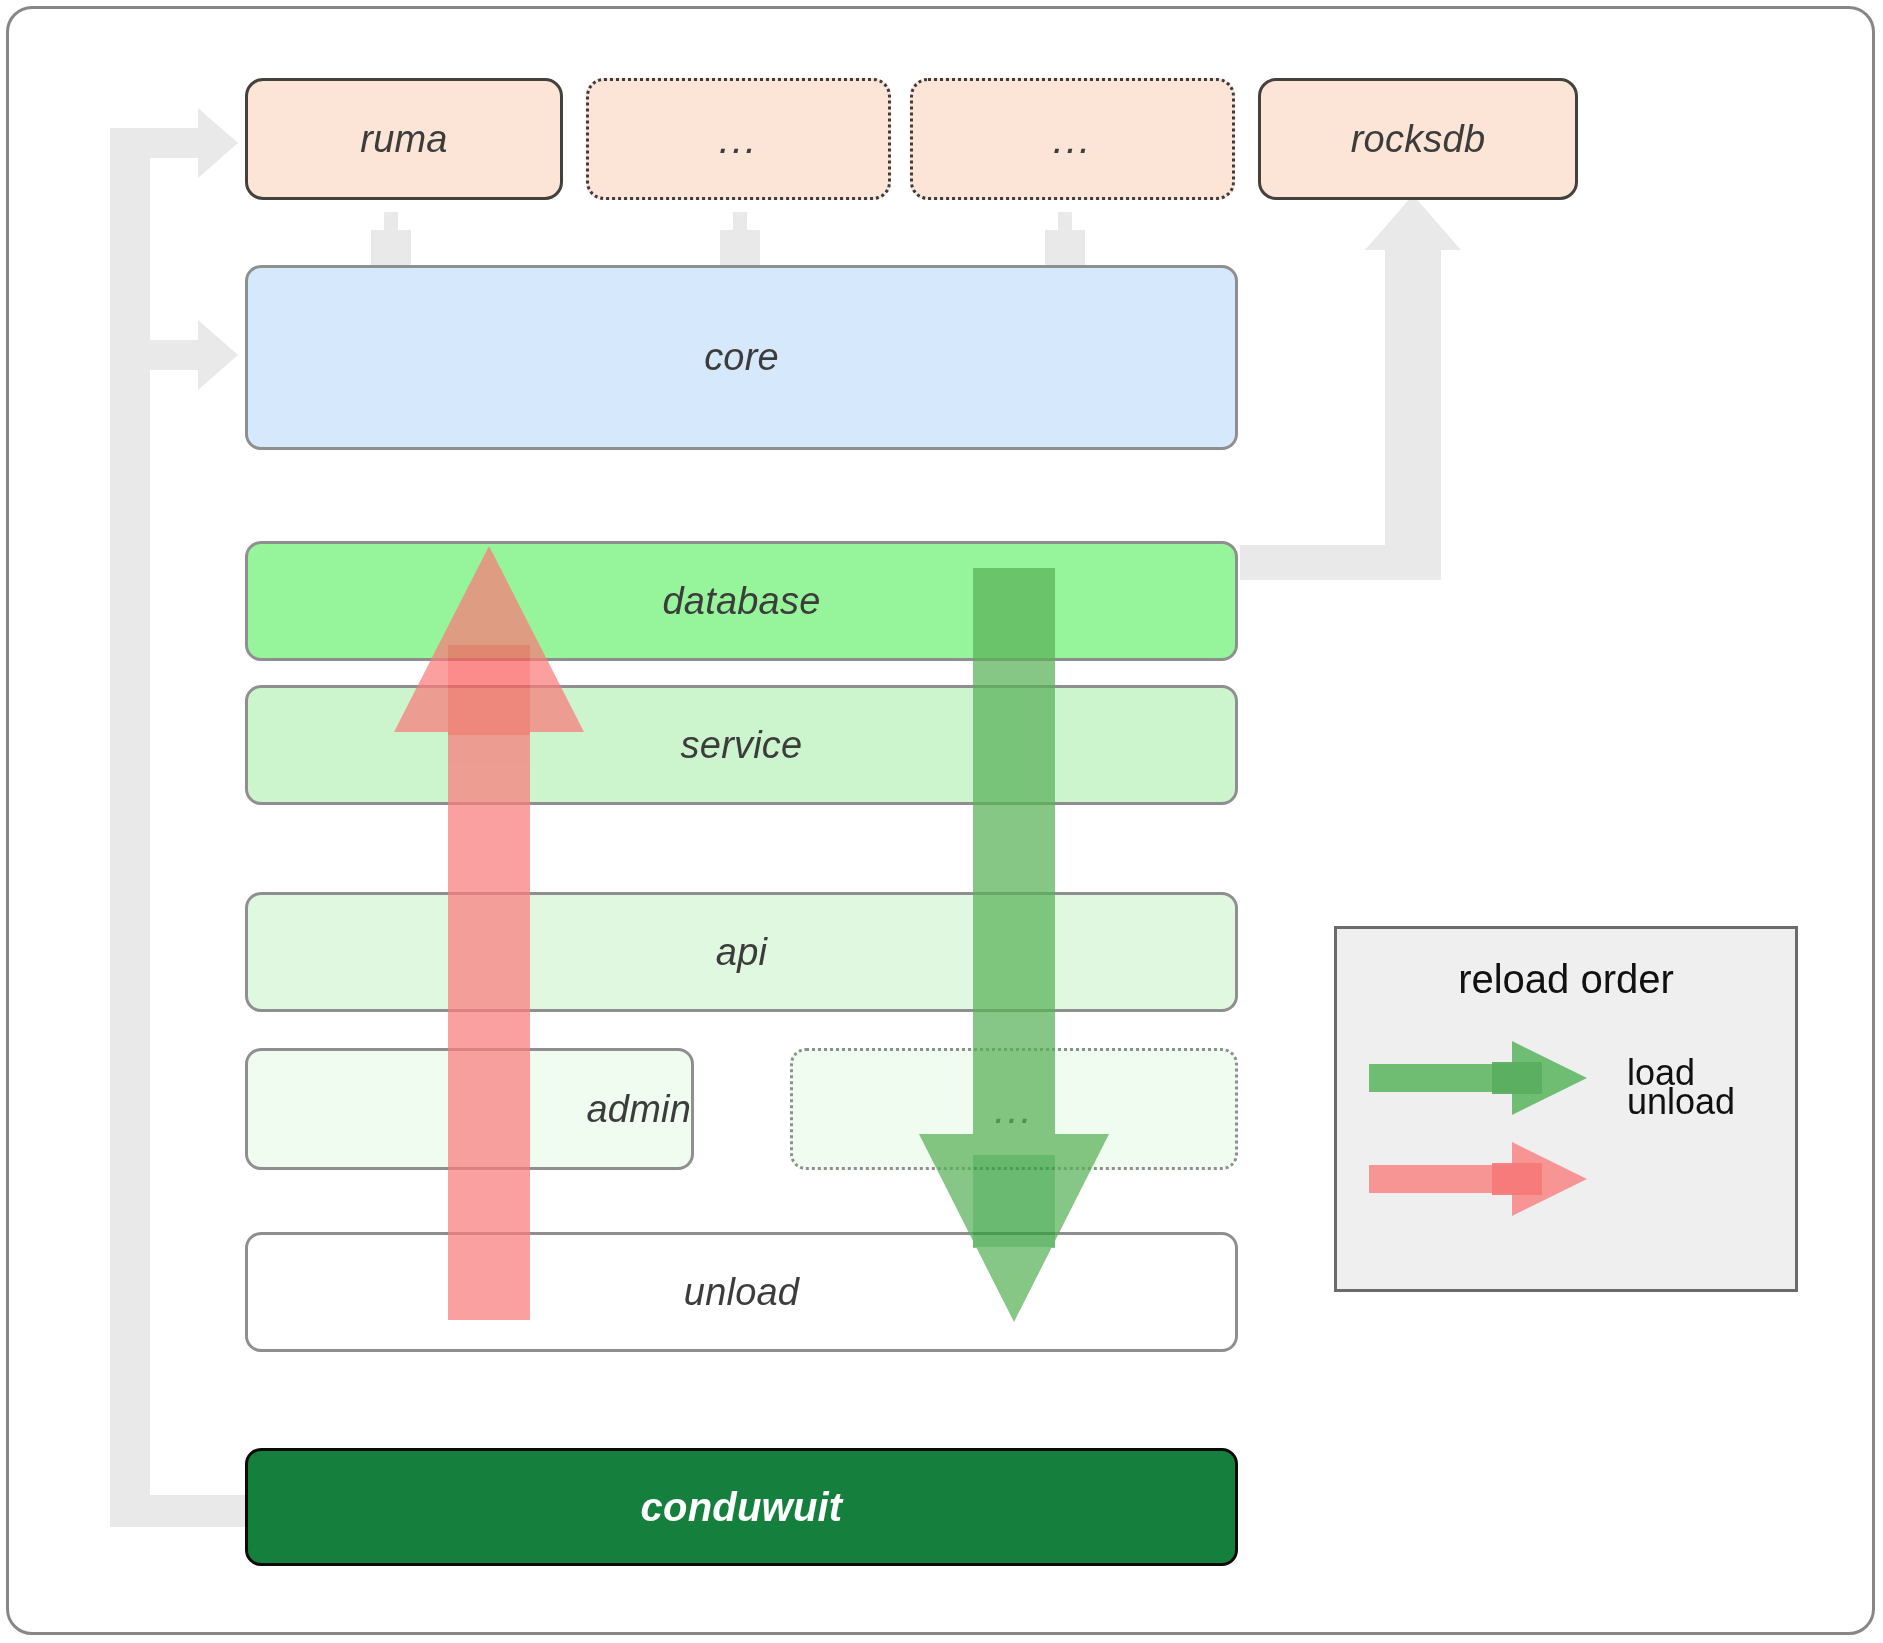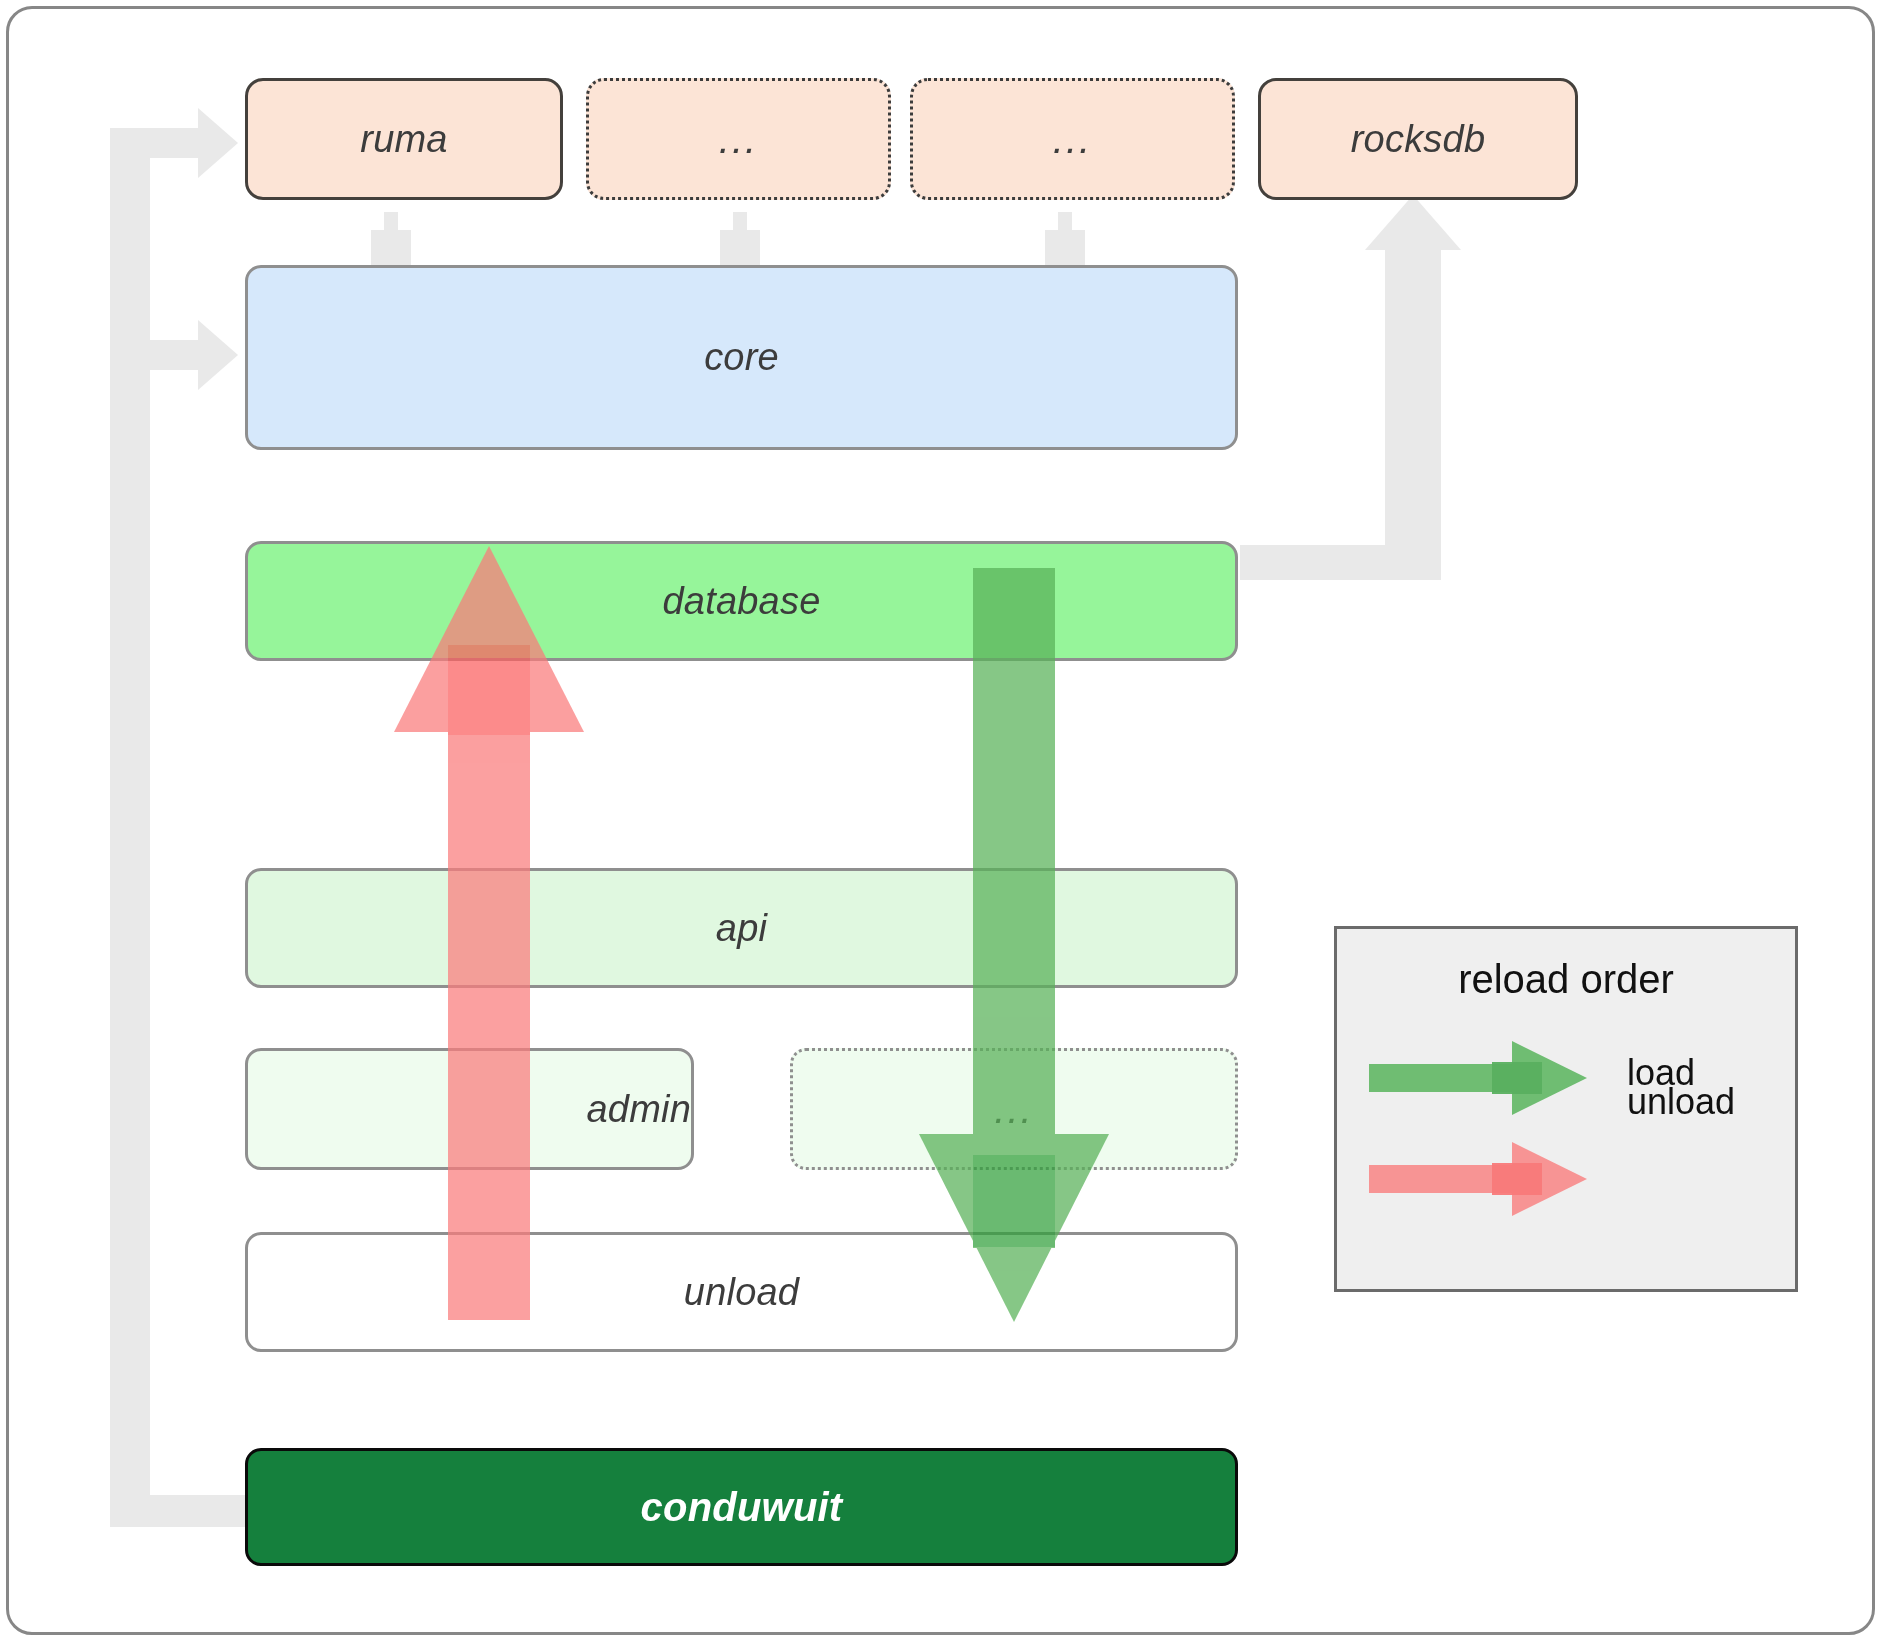--- a/index.html
+++ b/index.html
@@ -61,20 +61,21 @@
     background: #96f59a;
     border: 3px solid #8f8f8f;
   }
   .box-service {
     background: #cdf5cd;
     border: 3px solid #8f8f8f;
   }
   .box-api {
     background: #e0f8e0;
     border: 3px solid #8f8f8f;
+    margin-top: 24px;
   }
   .box-admin {
     background: #effcef;
     border: 3px solid #8f8f8f;
     justify-content: flex-end;
   }
   .box-dots-crate {
     background: #effcef;
     border: 3px dotted #8f8f8f;
   }
@@ -175,20 +176,23 @@
     </div>
 
     <div class="box box-core" style="left:245px; top:265px; width:993px; height:185px;">
       <span>core</span>
     </div>
 
     <div class="box box-database" style="left:245px; top:505px; width:993px; height:120px;margin-top:36px;">
       <span>database</span>
     </div>
 
+    <div class="box box-service" style="left:245px; top:685px; width:993px; height:120px;">
+      <span>service</span>
+    </div>
 
     <div class="box box-api" style="left:245px; top:868px; width:993px; height:120px;">
       <span>api</span>
     </div>
 
     <div class="box box-admin" style="left:245px; top:1048px; width:449px; height:122px;">
       <span>admin</span>
     </div>
 
     <div class="box box-dots-crate" style="left:790px; top:1048px; width:448px; height:122px;">

